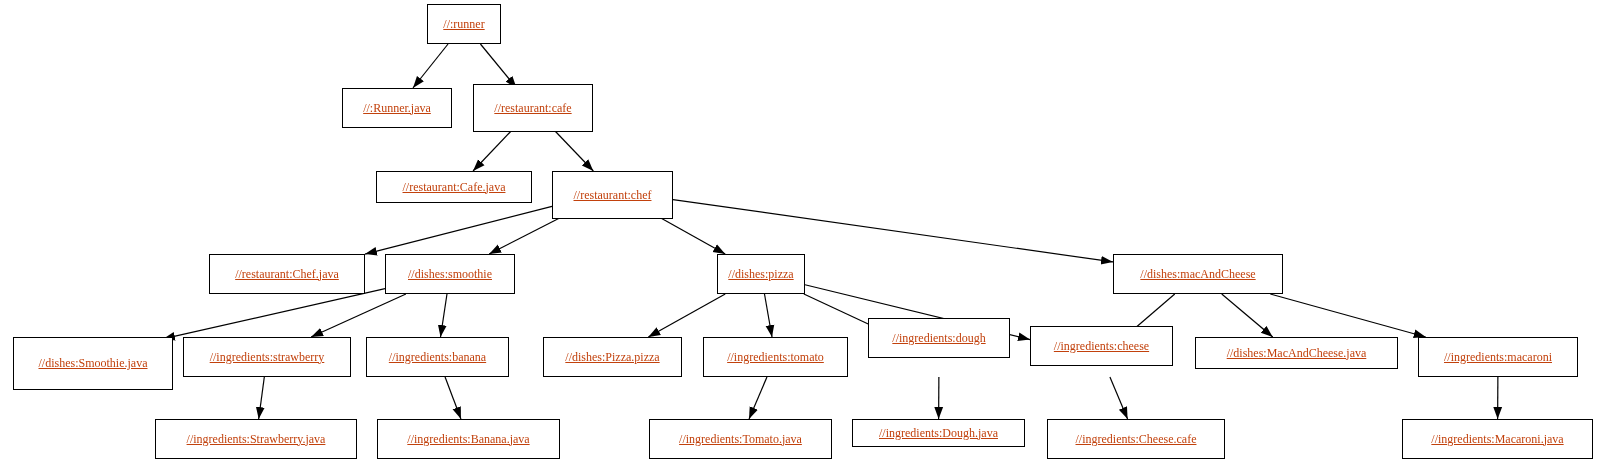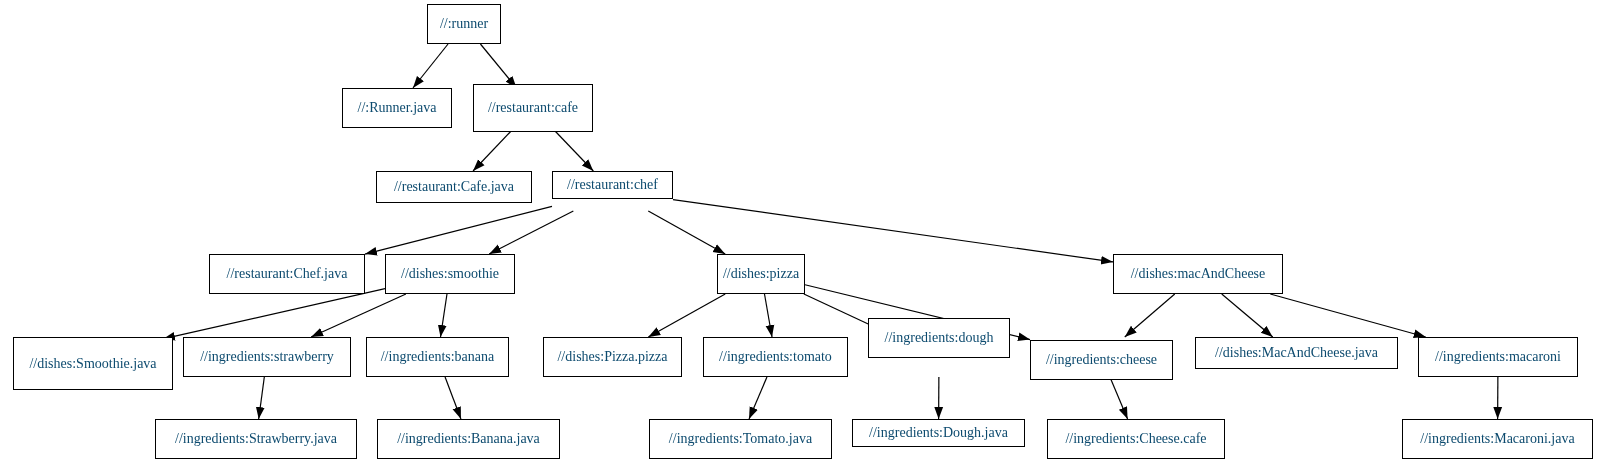--- a/index.html
+++ b/index.html
@@ -17,22 +17,23 @@
   }
   .node {
     position: absolute;
     box-sizing: border-box;
     border: 1.5px solid #000;
     background: #fff;
     display: flex;
     align-items: center;
     justify-content: center;
     white-space: nowrap;
-    font-size: 14px;
-    color: #0c4a6e;
+    font-size: 12px;
+    color: #c2410c;
+    text-decoration: underline;
   }
 </style>
 </head>
 <body>
 
 <div id="graph-stage" style="background: rgb(255, 255, 255);">
   <svg id="edges" xmlns="http://www.w3.org/2000/svg">
     <defs>
       <marker id="arrow" markerWidth="13" markerHeight="11" refX="12" refY="5" orient="auto" markerUnits="userSpaceOnUse">
         <path d="M0,0.6 L12,5 L0,9.4 z" fill="#000000"></path>
@@ -69,21 +70,21 @@
     </div>
     <div class="node" style="left: 342px; top: 88px; width: 110px; height: 40px; background: rgb(255, 255, 255); border-color: rgb(0, 0, 0);">
       <span>//:Runner.java</span>
     </div>
     <div class="node" style="left: 473px; top: 84px; width: 120px; height: 48px; background: rgb(255, 255, 255); border-color: rgb(0, 0, 0);">
       <span>//restaurant:cafe</span>
     </div>
     <div class="node" style="left: 376px; top: 171px; width: 156px; height: 32px; background: rgb(255, 255, 255); border-color: rgb(0, 0, 0);">
       <span>//restaurant:Cafe.java</span>
     </div>
-    <div class="node" style="left: 552px; top: 171px; width: 121px; height: 28px; background: rgb(255, 255, 255); border-color: rgb(0, 0, 0);">
+    <div class="node" style="left: 552px; top: 171px; width: 121px; height: 48px; background: rgb(255, 255, 255); border-color: rgb(0, 0, 0);">
       <span>//restaurant:chef</span>
     </div>
     <div class="node" style="left: 209px; top: 254px; width: 156px; height: 40px; background: rgb(255, 255, 255); border-color: rgb(0, 0, 0);">
       <span>//restaurant:Chef.java</span>
     </div>
     <div class="node" style="left: 385px; top: 254px; width: 130px; height: 40px; background: rgb(255, 255, 255); border-color: rgb(0, 0, 0);">
       <span>//dishes:smoothie</span>
     </div>
     <div class="node" style="left: 717px; top: 254px; width: 88px; height: 40px; background: rgb(255, 255, 255); border-color: rgb(0, 0, 0);">
       <span>//dishes:pizza</span>
@@ -102,21 +103,21 @@
     </div>
     <div class="node" style="left: 543px; top: 337px; width: 139px; height: 40px; background: rgb(255, 255, 255); border-color: rgb(0, 0, 0);">
       <span>//dishes:Pizza.pizza</span>
     </div>
     <div class="node" style="left: 703px; top: 337px; width: 145px; height: 40px; background: rgb(255, 255, 255); border-color: rgb(0, 0, 0);">
       <span>//ingredients:tomato</span>
     </div>
     <div class="node" style="left: 868px; top: 318px; width: 142px; height: 40px; background: rgb(255, 255, 255); border-color: rgb(0, 0, 0);">
       <span>//ingredients:dough</span>
     </div>
-    <div class="node" style="left: 1030px; top: 340px; width: 143px; height: 40px; background: rgb(255, 255, 255); border-color: rgb(0, 0, 0);">
+    <div class="node" style="left: 1030px; top: 326px; width: 143px; height: 40px; background: rgb(255, 255, 255); border-color: rgb(0, 0, 0);">
       <span>//ingredients:cheese</span>
     </div>
     <div class="node" style="left: 1195px; top: 337px; width: 203px; height: 32px; background: rgb(255, 255, 255); border-color: rgb(0, 0, 0);">
       <span>//dishes:MacAndCheese.java</span>
     </div>
     <div class="node" style="left: 1418px; top: 337px; width: 160px; height: 40px; background: rgb(255, 255, 255); border-color: rgb(0, 0, 0);">
       <span>//ingredients:macaroni</span>
     </div>
     <div class="node" style="left: 155px; top: 419px; width: 202px; height: 40px; background: rgb(255, 255, 255); border-color: rgb(0, 0, 0);">
       <span>//ingredients:Strawberry.java</span>

